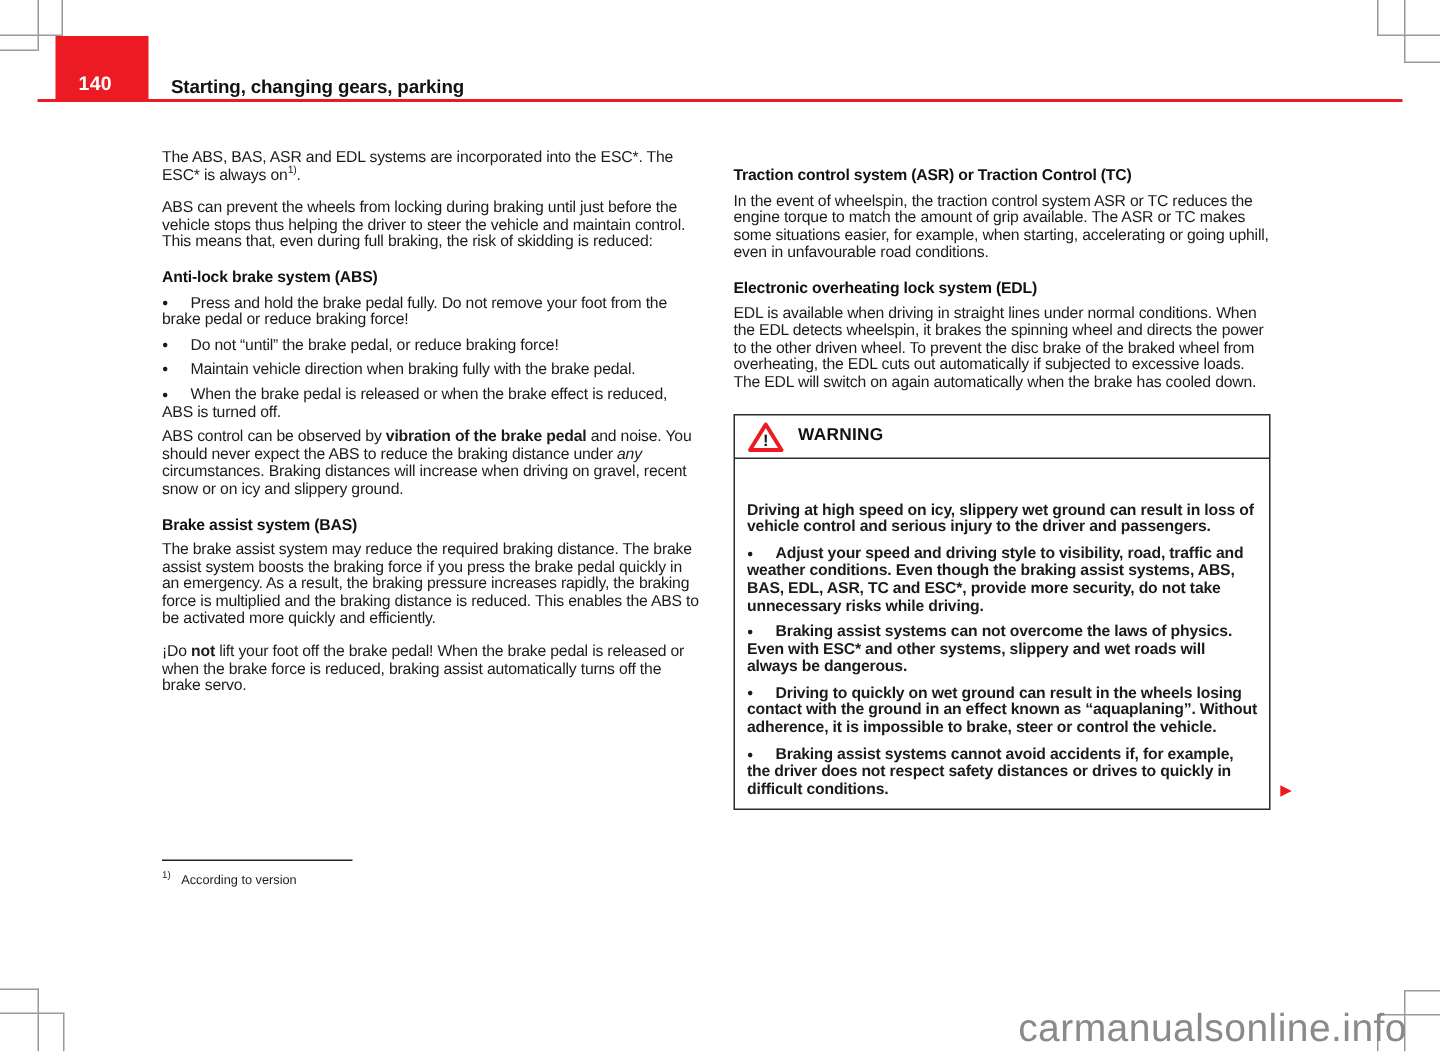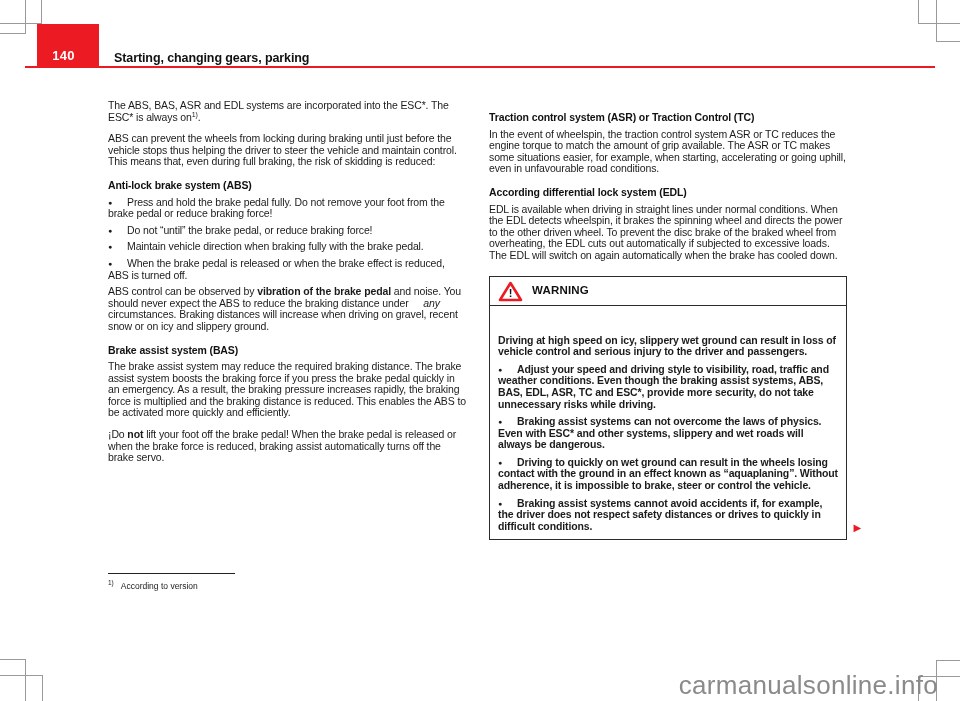--- a/index.html
+++ b/index.html
@@ -34,21 +34,21 @@
   .col-left  { left:108px; }
   .col-right { left:489px; }
 
   .block { margin:0 0 10px; }
   .block.heading { font-weight:bold; margin:12px 0 5px; color:#111; }
   .col > .block:first-child { margin-top:0; }
   .block.bullet { margin:0 0 5px; }
   .block.bullet + .block.para, .block.bullet:last-child { margin-bottom:10px; }
   .bullet-dot { display:inline-block; width:19px; font-size:7px; vertical-align:1px; }
   span.b { font-weight:bold; }
-  span.i { font-style:italic;margin-left:12px; }
+  span.i { font-style:italic; }
   sup { font-size:7px; line-height:0; vertical-align:super; }
 
   
   .warning-box {
     margin-top:14px; border:1.5px solid #2b2b2b; position:relative; background:#fff;
   }
   .warning-header {
     display:flex; align-items:center; gap:9px; padding:4px 8px 3px;
     border-bottom:1.5px solid #2b2b2b;
   }
@@ -109,21 +109,21 @@
     <div class="block para"><span>ABS control can be observed by </span><span class="b">vibration of the brake pedal</span><span> and noise. You should never expect the ABS to reduce the braking distance under </span><span class="i">any</span><span> circumstances. Braking distances will increase when driving on gravel, recent snow or on icy and slippery ground.</span></div>
     <div class="block heading"><span>Brake assist system (BAS)</span></div>
     <div class="block para"><span>The brake assist system may reduce the required braking distance. The brake assist system boosts the braking force if you press the brake pedal quickly in an emergency. As a result, the braking pressure increases rapidly, the braking force is multiplied and the braking distance is reduced. This enables the ABS to be activated more quickly and efficiently.</span></div>
     <div class="block para"><span>¡Do </span><span class="b">not</span><span> lift your foot off the brake pedal! When the brake pedal is released or when the brake force is reduced, braking assist automatically turns off the brake servo.</span></div>
   </div>
 
 <div class="col col-right">
   <div>
       <div class="block heading"><span>Traction control system (ASR) or Traction Control (TC)</span></div>
       <div class="block para"><span>In the event of wheelspin, the traction control system ASR or TC reduces the engine torque to match the amount of grip available. The ASR or TC makes some situations easier, for example, when starting, accelerating or going uphill, even in unfavourable road conditions.</span></div>
-      <div class="block heading"><span>According differential lock system (EDL)</span></div>
+      <div class="block heading"><span>Electronic overheating lock system (EDL)</span></div>
       <div class="block para"><span>EDL is available when driving in straight lines under normal conditions. When the EDL detects wheelspin, it brakes the spinning wheel and directs the power to the other driven wheel. To prevent the disc brake of the braked wheel from overheating, the EDL cuts out automatically if subjected to excessive loads. The EDL will switch on again automatically when the brake has cooled down.</span></div>
     </div>
 
   <div class="warning-box">
     <div class="warning-header">
       <span class="warning-icon">
         <svg width="25" height="21" viewBox="0 0 25 21">
           <path d="M12.5 2 L23 19 L2 19 Z" fill="#ffffff" stroke="#ec1b23" stroke-width="2.6" stroke-linejoin="round"></path>
           <text x="12.5" y="16.2" text-anchor="middle" style="font-family:'Liberation Sans',sans-serif; font-weight:bold; font-size:11px; fill:#111;">!</text>
         </svg>

